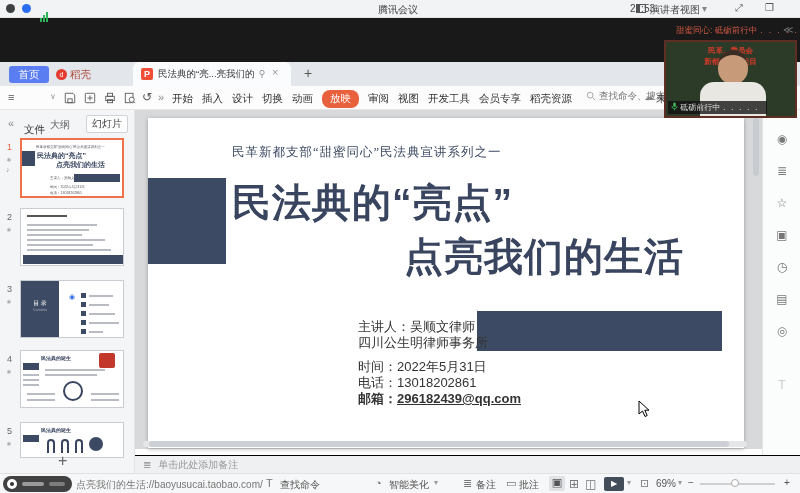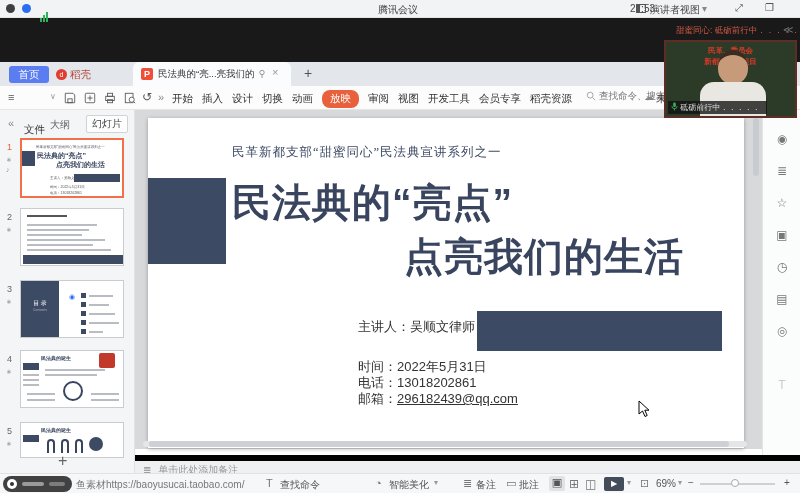--- a/index.html
+++ b/index.html
@@ -57,21 +57,21 @@
   .slide { left:13px; top:8px; width:596px; height:330px; background:#fff; box-shadow:0 1px 4px rgba(0,0,0,.3); }
   .subtitle { font-family:"Liberation Serif","DejaVu Serif",serif; font-size:12.5px; color:#3d4a63; letter-spacing:1px; white-space:nowrap; }
   .title { font-size:39px; font-weight:bold; color:#39455f; white-space:nowrap; letter-spacing:1px; }
   .info { font-size:13px; color:#333; white-space:nowrap; }
 
   
   .rtools { left:762px; top:110px; width:38px; height:345px; background:#fbfcfc; border-left:1px solid #e3e4e6; z-index:8; }
   .rt-ico { left:0; width:38px; text-align:center; font-size:12px; color:#777; }
 
   
-  .notes { left:135px; top:455px; width:665px; height:18px; background:#eef0f1; border-top:6px solid #000000; font-size:10px; color:#999; line-height:18px; z-index:8; }
+  .notes { left:135px; top:455px; width:665px; height:18px; background:#eef0f1; border-top:1px solid #000000; font-size:10px; color:#999; line-height:18px; z-index:8; }
   .status { left:0; top:473px; width:800px; height:20px; background:#f6f7f8; border-top:1px solid #e2e2e2; font-size:10px; color:#555; z-index:8; }
   .st-ico { font-size:11px; color:#777; }
   .pill { left:3px; top:2px; width:69px; height:16px; background:rgba(40,40,40,.88); border-radius:8px; z-index:12; }
   .play-btn { width:20px; height:14px; background:#434c59; border-radius:2px; color:#fff; font-size:8px; text-align:center; line-height:14px; }
   .zoom-track { width:75px; height:2px; background:#d0d0d0; }
   .zoom-knob { width:8px; height:8px; border-radius:50%; background:#fff; border:1px solid #aaa; }
 
   svg { display:block; }
 </style>
 </head>
@@ -260,23 +260,24 @@
   </div>
 
   <div class="abs canvas">
     <div class="abs slide">
       <div class="abs subtitle" style="left:84px;top:26px;">民革新都支部“甜蜜同心”民法典宣讲系列之一</div>
       <div class="abs navy" style="left:0;top:60px;width:78px;height:86px;"></div>
       <div class="abs title" style="left:84px;top:58px;">民法典的“亮点”</div>
       <div class="abs title" style="left:256px;top:112px;">点亮我们的生活</div>
       <div class="abs navy" style="left:329px;top:193px;width:245px;height:40px;"></div>
       <div class="abs info" style="left:210px;top:200px;">主讲人：吴顺文律师</div>
+      <div class="abs info" style="left:210px;top:216px;">四川公生明律师事务所</div>
       <div class="abs info" style="left:210px;top:240px;">时间：2022年5月31日</div>
       <div class="abs info" style="left:210px;top:256px;">电话：13018202861</div>
-      <div class="abs info" style="left:210px;top:272px;">
+      <div class="abs info" style="left:210px;top:272px;font-weight:bold;">
         <span>邮箱：</span><span style="text-decoration:underline;">296182439@qq.com</span>
       </div>
     </div>
 
     <div class="abs" style="left:618px;top:8px;width:6px;height:58px;background:#c8cbcf;border-radius:3px;"></div>
 
     <div class="abs" style="left:8px;top:331px;width:604px;height:6px;background:#e5e6e8;border-radius:3px;">
       <div style="margin-left:6px;width:580px;height:6px;background:#cdd0d4;border-radius:3px;"></div>
     </div>
   </div>
@@ -302,21 +303,21 @@
   </div>
 
   <div class="abs status">
     <div class="abs pill">
       <span class="abs" style="left:4px;top:3px;width:10px;height:10px;border-radius:50%;background:#fff;">
           <span class="abs" style="left:3px;top:3px;width:4px;height:4px;border-radius:50%;background:#333;"></span>
         </span>
       <span class="abs" style="left:19px;top:6px;width:22px;height:4px;background:#9a9a9a;border-radius:2px;"></span>
       <span class="abs" style="left:46px;top:6px;width:16px;height:4px;background:#7d7d7d;border-radius:2px;"></span>
     </div>
-    <span class="abs" style="left:76px;top:4px;color:#777;">鱼素材https://baoyusucai.taobao.com/</span>
+    <span class="abs" style="left:76px;top:4px;color:#777;">点亮我们的生活://baoyusucai.taobao.com/</span>
     <span class="abs" style="left:266px;top:3px;color:#777;font-size:11px;">T</span>
     <span class="abs" style="left:280px;top:4px;">查找命令</span>
 
     <span class="abs st-ico" style="left:375px;top:3px;">◔</span>
     <span class="abs" style="left:389px;top:4px;">智能美化</span>
     <span class="abs" style="left:434px;top:4px;color:#999;font-size:8px;">▾</span>
     <span class="abs st-ico" style="left:463px;top:3px;">≣</span>
     <span class="abs" style="left:476px;top:4px;">备注</span>
     <span class="abs st-ico" style="left:506px;top:3px;">▭</span>
     <span class="abs" style="left:519px;top:4px;">批注</span>

